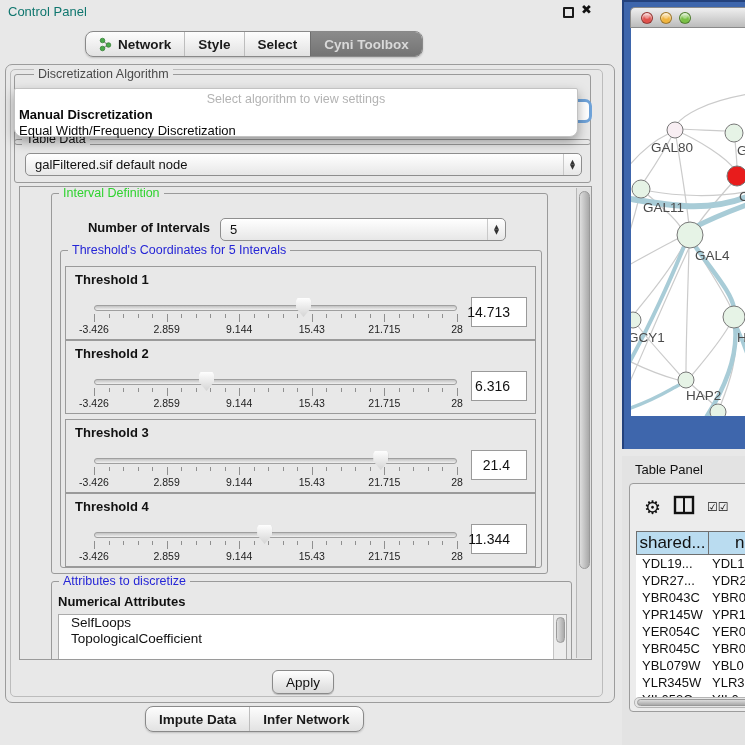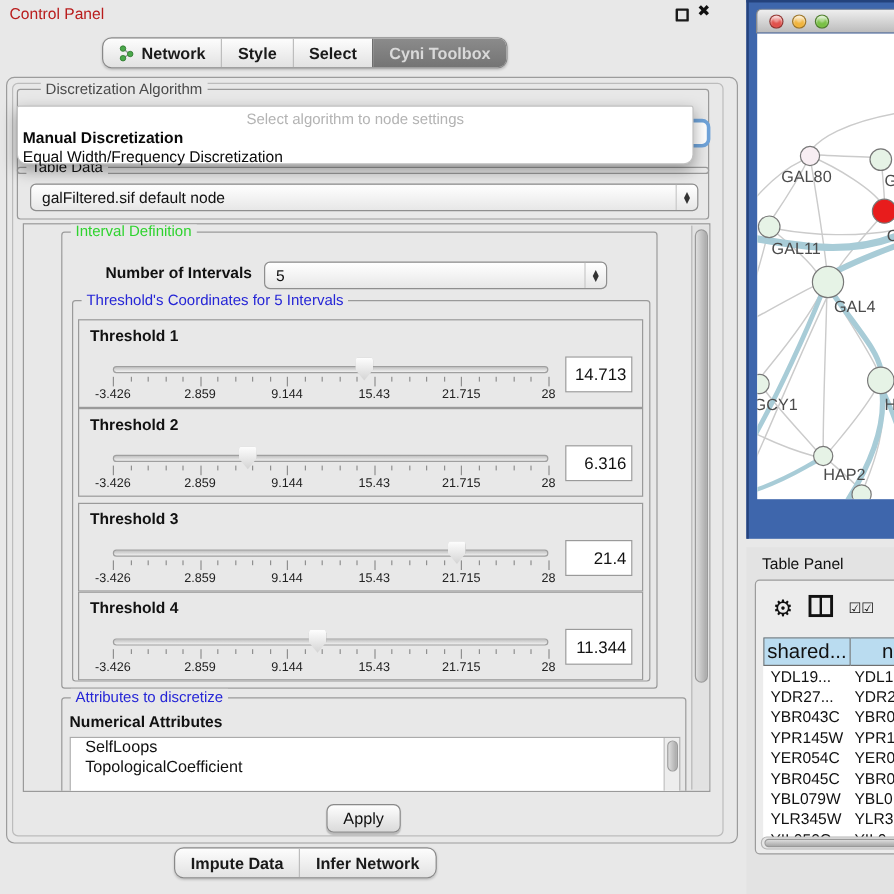--- a/index.html
+++ b/index.html
@@ -1,21 +1,21 @@
 <!DOCTYPE html>
 <html><head>
 <meta charset="utf-8">
 <style>
   * { box-sizing: border-box; margin: 0; padding: 0; }
   body { margin:0; background:#777; font-family:"Liberation Sans",sans-serif; }
   .screen { position:relative; width:745px; height:745px; background:#e8e8e8; overflow:hidden; font-family:"Liberation Sans",sans-serif; color:#111; }
   .abs { position:absolute; }
 
   
-  .cp-title { left:8px; top:4px; font-size:13px; color:#b91c1c; }
+  .cp-title { left:8px; top:4px; font-size:13px; color:#0f766e; }
   .float-btn { left:563px; top:7px; width:11px; height:11px; border:2px solid #1a1a1a; border-radius:1px; }
   .close-btn { left:581px; top:2px; font-size:13px; font-weight:700; font-family:"DejaVu Sans",sans-serif; color:#111; }
 
   .tabbar { display:flex; align-items:stretch; height:26px; border:1px solid #898989; border-radius:8px; background:linear-gradient(#fdfdfd,#e2e2e2); overflow:hidden; box-shadow:0 1px 2px rgba(0,0,0,.18); }
   .tab { display:flex; align-items:center; gap:6px; padding:0 13px; font-size:13.5px; font-weight:700; color:#1a1a1a; border-left:1px solid #bdbdbd; white-space:nowrap; cursor:default; }
   .tab:first-child { border-left:none; }
   .tab.sel { background:linear-gradient(#8b8b8b,#747474); color:#d9d9d9; border-left-color:#6e6e6e; }
   .tab.sel + .tab { border-left-color:#6e6e6e; }
 
   .outer-panel { left:5px; top:64px; width:610px; height:639px; border:1px solid #9c9c9c; border-radius:7px; }
@@ -51,21 +51,21 @@
   .th-label { padding:5px 0 0 9px; font-weight:700; font-size:13px; }
   .th-row { position:absolute; left:0; right:0; top:22px; bottom:2px; display:flex; align-items:flex-start; padding:0 8px 0 28px; gap:14px; }
   .sl-wrap { flex:1; position:relative; margin-top:6px; }
   .sl-track { height:6px; border:1px solid #9f9f9f; border-radius:3px; background:linear-gradient(#c2c2c2,#f1f1f1); margin-top:10px; }
   .sl-handle { position:absolute; top:3px; width:15px; height:19px; background:linear-gradient(#fefefe,#d4d4d4); clip-path:polygon(10% 0,90% 0,100% 14%,100% 52%,50% 100%,0 52%,0 14%); filter:drop-shadow(0 0 1px #777); }
   .sl-ticks { position:relative; height:8px; margin-top:3px; }
   .tick { position:absolute; top:0; width:1px; height:4px; background:#8f8f8f; }
   .tick.major { height:8px; }
   .sl-labels { position:relative; height:13px; margin-top:1px; font-size:10.5px; font-weight:400; color:#222; }
   .sl-labels span { position:absolute; transform:translateX(-50%); white-space:nowrap; }
-  .valbox { width:56px; height:30px; margin-top:8px; background:#fff; border:1px solid #9a9a9a; display:flex; align-items:center; justify-content:flex-end; padding-right:4px; font-size:14px; }
+  .valbox { width:56px; height:30px; margin-top:8px; background:#fff; border:1px solid #9a9a9a; display:flex; align-items:center; justify-content:flex-end; padding-right:16px; font-size:14px; }
 
   .attr-group { left:31px; top:394px; width:521px; height:200px; }
   .attr-sub { position:absolute; left:6px; top:12px; font-weight:700; font-size:13px; }
   .listbox { position:absolute; left:6px; top:32px; width:509px; height:150px; background:#fff; border:1px solid #ababab; overflow:hidden; }
   .list-item { padding-left:12px; font-size:13.5px; line-height:16px; }
   .list-vsb { position:absolute; right:0; top:0; bottom:0; width:13px; background:#ededed; border-left:1px solid #c4c4c4; }
   .list-vsb-thumb { position:absolute; left:1.5px; top:2px; width:9px; height:26px; border:1px solid #9a9a9a; border-radius:5px; background:linear-gradient(90deg,#dedede,#a9a9a9); }
 
   .apply-btn { left:272px; top:670px; width:62px; height:24px; border:1px solid #8a8a8a; border-radius:6px; background:linear-gradient(#fefefe,#dadada); font-size:13.5px; display:flex; align-items:center; justify-content:center; box-shadow:0 1px 1px rgba(0,0,0,.2); }
 
@@ -126,21 +126,21 @@
 
   <div class="abs outer-panel"></div>
   <div class="abs inner-panel"></div>
 
   <div class="group" style="left:14px;top:74px;width:577px;height:71px;">
     <div class="gtitle" style="color:#4a4a4a;margin-left:12px;">Discretization Algorithm</div>
   </div>
   <div class="abs focus-combo"></div>
 
   <div class="abs popup">
-    <div class="popup-hint">Select algorithm to node settings</div>
+    <div class="popup-hint">Select algorithm to view settings</div>
     <div class="popup-opt b">Manual Discretization</div>
     <div class="popup-opt">Equal Width/Frequency Discretization</div>
   </div>
 
   <div class="group" style="left:14px;top:139px;width:577px;height:44px;">
     <div class="gtitle">Table Data</div>
     <div class="combo" style="left:10px;top:13px;width:557px;height:23px;">
       <div class="combo-text">galFiltered.sif default node</div>
       <div class="combo-step">
           <span>▲</span>

